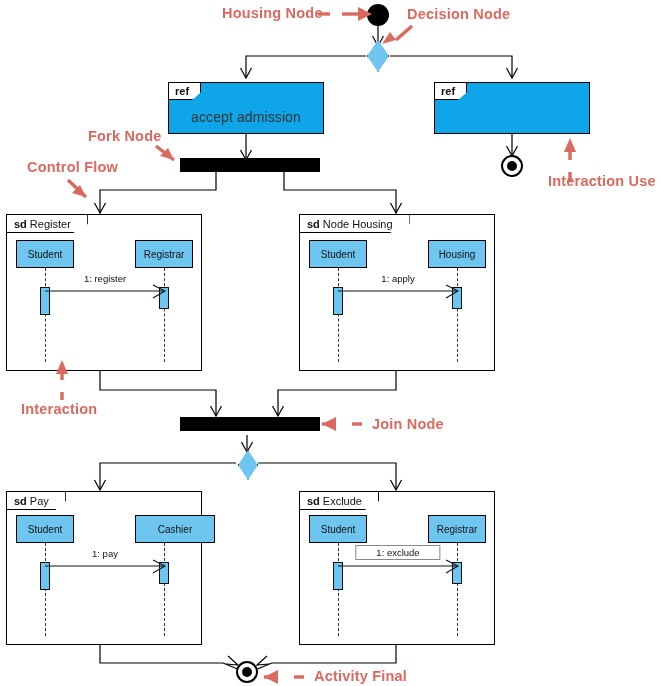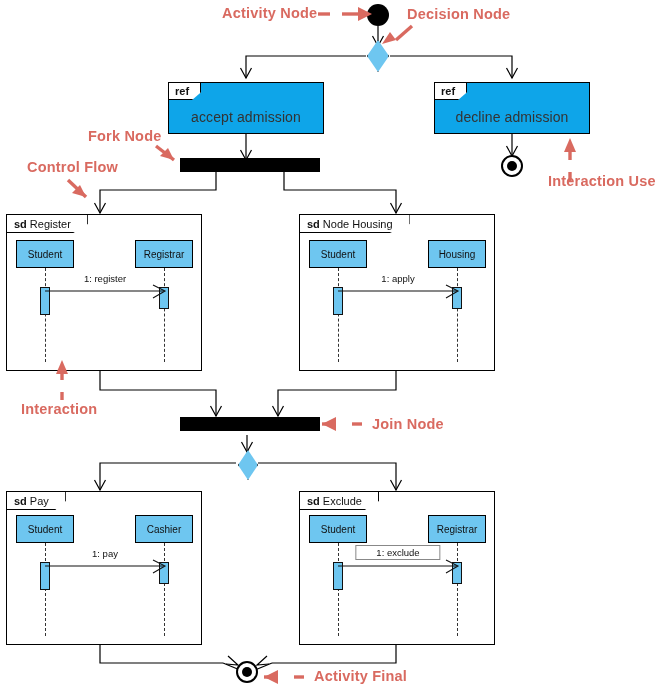--- a/index.html
+++ b/index.html
@@ -159,21 +159,20 @@
       <i></i>
     </div>
 
   <div class="refbox" style="left:168px;top:82px;width:156px;height:52px;">
     <div class="tab">ref</div>
     <div class="body">accept admission</div>
   </div>
 
   <div class="refbox" style="left:434px;top:82px;width:156px;height:52px;">
     <div class="tab">ref</div>
-    <div class="body">decline admission</div>
   </div>
 
   <div class="sdframe" style="left:6px;top:214px;width:196px;height:157px;">
     <div class="tab">
       <b>sd</b>
       <span>Register</span>
     </div>
     <div class="inner">
       <div class="lifeline-head" style="left:9px;top:25px;width:58px;height:28px;">Student</div>
       <div class="lifeline-line" style="left:38px;top:53px;height:94px;"></div>
@@ -220,21 +219,21 @@
   <div class="sdframe" style="left:6px;top:491px;width:196px;height:154px;">
     <div class="tab">
       <b>sd</b>
       <span>Pay</span>
     </div>
     <div class="inner">
       <div class="lifeline-head" style="left:9px;top:23px;width:58px;height:28px;">Student</div>
       <div class="lifeline-line" style="left:38px;top:51px;height:93px;"></div>
       <div class="activation" style="left:33px;top:70px;width:10px;height:28px;"></div>
 
-      <div class="lifeline-head" style="left:128px;top:23px;width:58px;height:28px;">Cashier</div>
+      <div class="lifeline-head" style="left:128px;top:23px;width:80px;height:28px;">Cashier</div>
       <div class="lifeline-line" style="left:157px;top:51px;height:93px;"></div>
       <div class="activation" style="left:152px;top:70px;width:10px;height:22px;"></div>
 
       <svg class="layer" style="width:196px;height:154px;" viewBox="0 0 196 154">
         <g fill="none" stroke="#111" stroke-width="1.1">
           <path d="M38,74 L157,74"></path>
           <path d="M146,68 L158,74 L146,81"></path>
         </g>
       </svg>
       <div class="msg-label" style="left:98px;top:56px;">1: pay</div>
@@ -294,21 +293,21 @@
       <polygon points="396,40 382,44 390,32"></polygon>
       <polygon points="174,160 160,156 168,148"></polygon>
       <polygon points="86,197 72,193 80,185"></polygon>
       <polygon points="570,138 576,152 564,152"></polygon>
       <polygon points="62,360 68,374 56,374"></polygon>
       <polygon points="322,424 336,417 336,431"></polygon>
       <polygon points="264,677 278,670 278,684"></polygon>
     </g>
   </svg>
 
-  <div class="anno" style="left:222px;top:5px;">Activity Node</div>
+  <div class="anno" style="left:222px;top:5px;">Housing Node</div>
   <div class="anno" style="left:407px;top:6px;">Decision Node</div>
   <div class="anno" style="left:88px;top:128px;">Fork Node</div>
   <div class="anno" style="left:27px;top:159px;">Control Flow</div>
   <div class="anno" style="left:548px;top:173px;">Interaction Use</div>
   <div class="anno" style="left:21px;top:401px;">Interaction</div>
   <div class="anno" style="left:372px;top:416px;">Join Node</div>
   <div class="anno" style="left:314px;top:668px;">Activity Final</div>
 
 </div>
 

